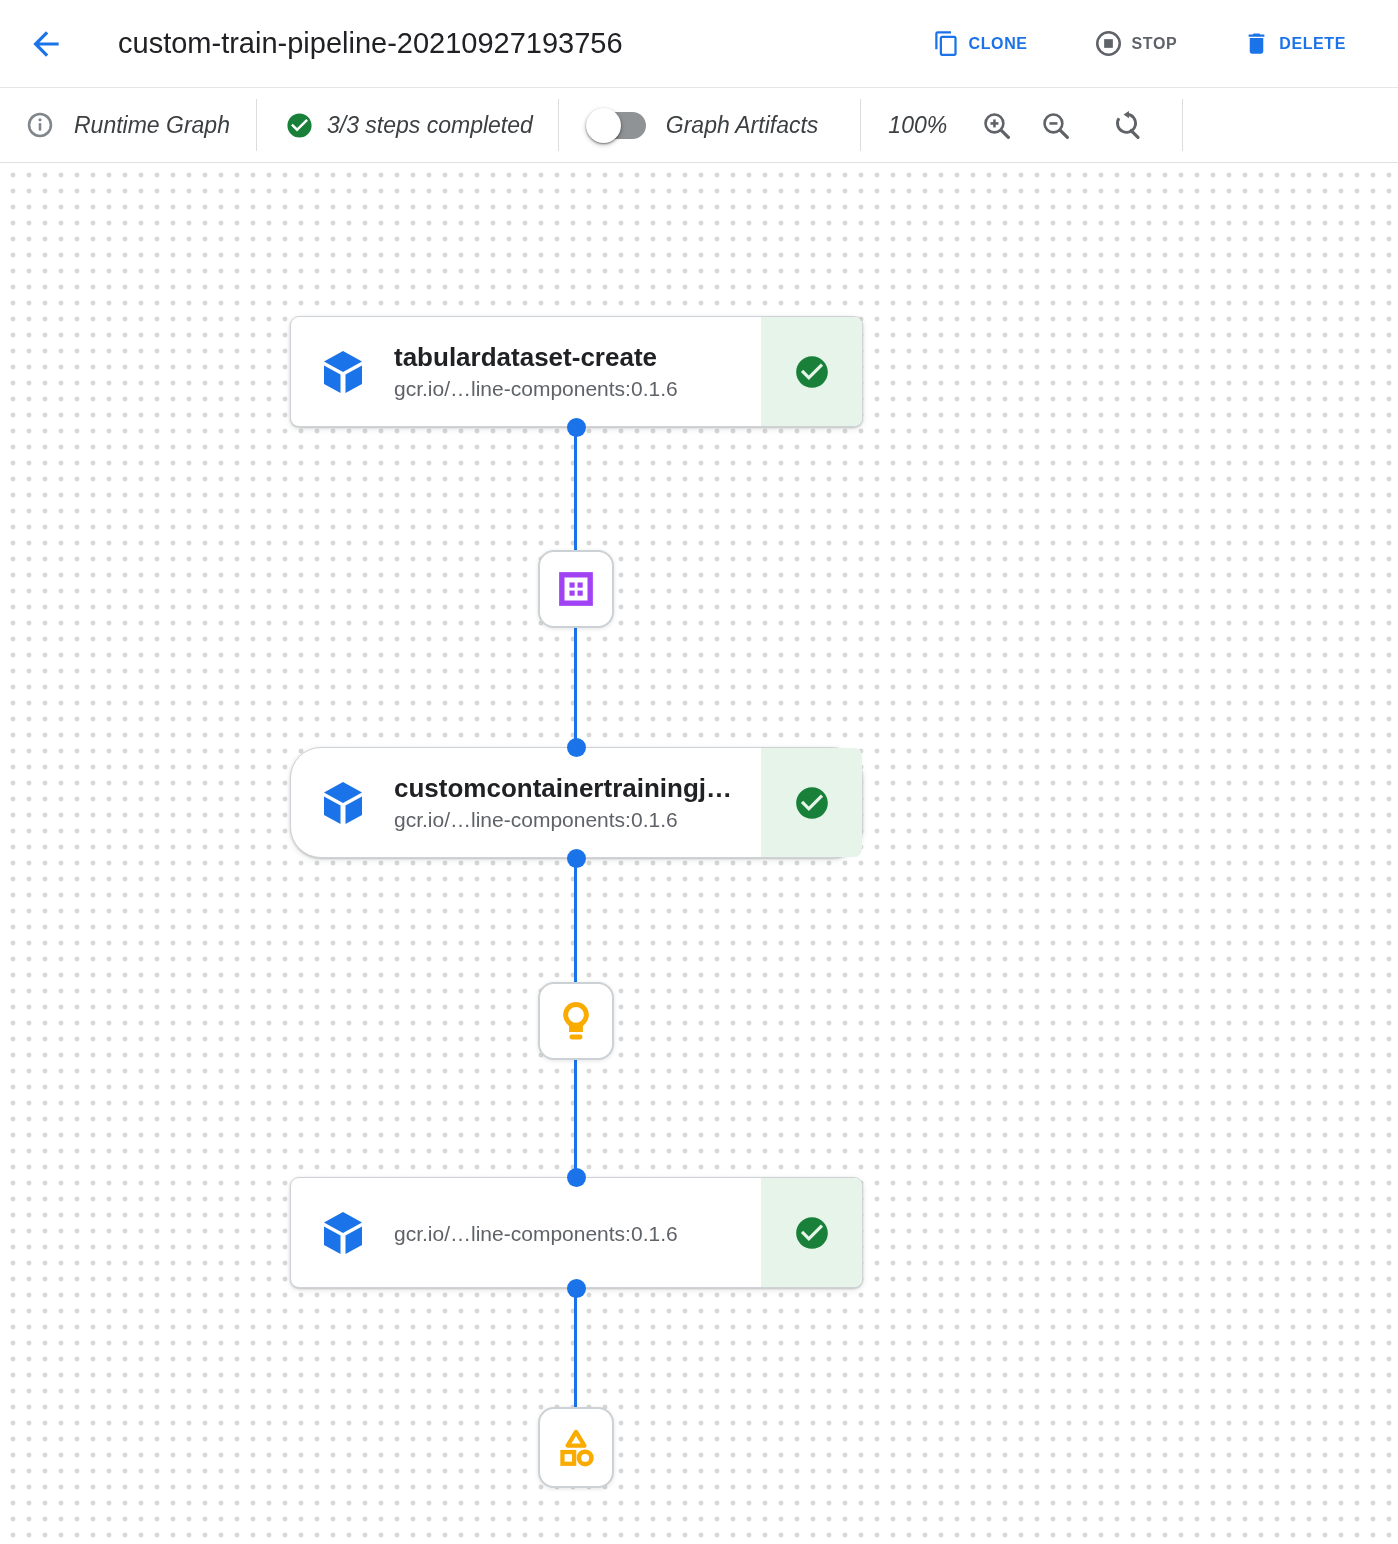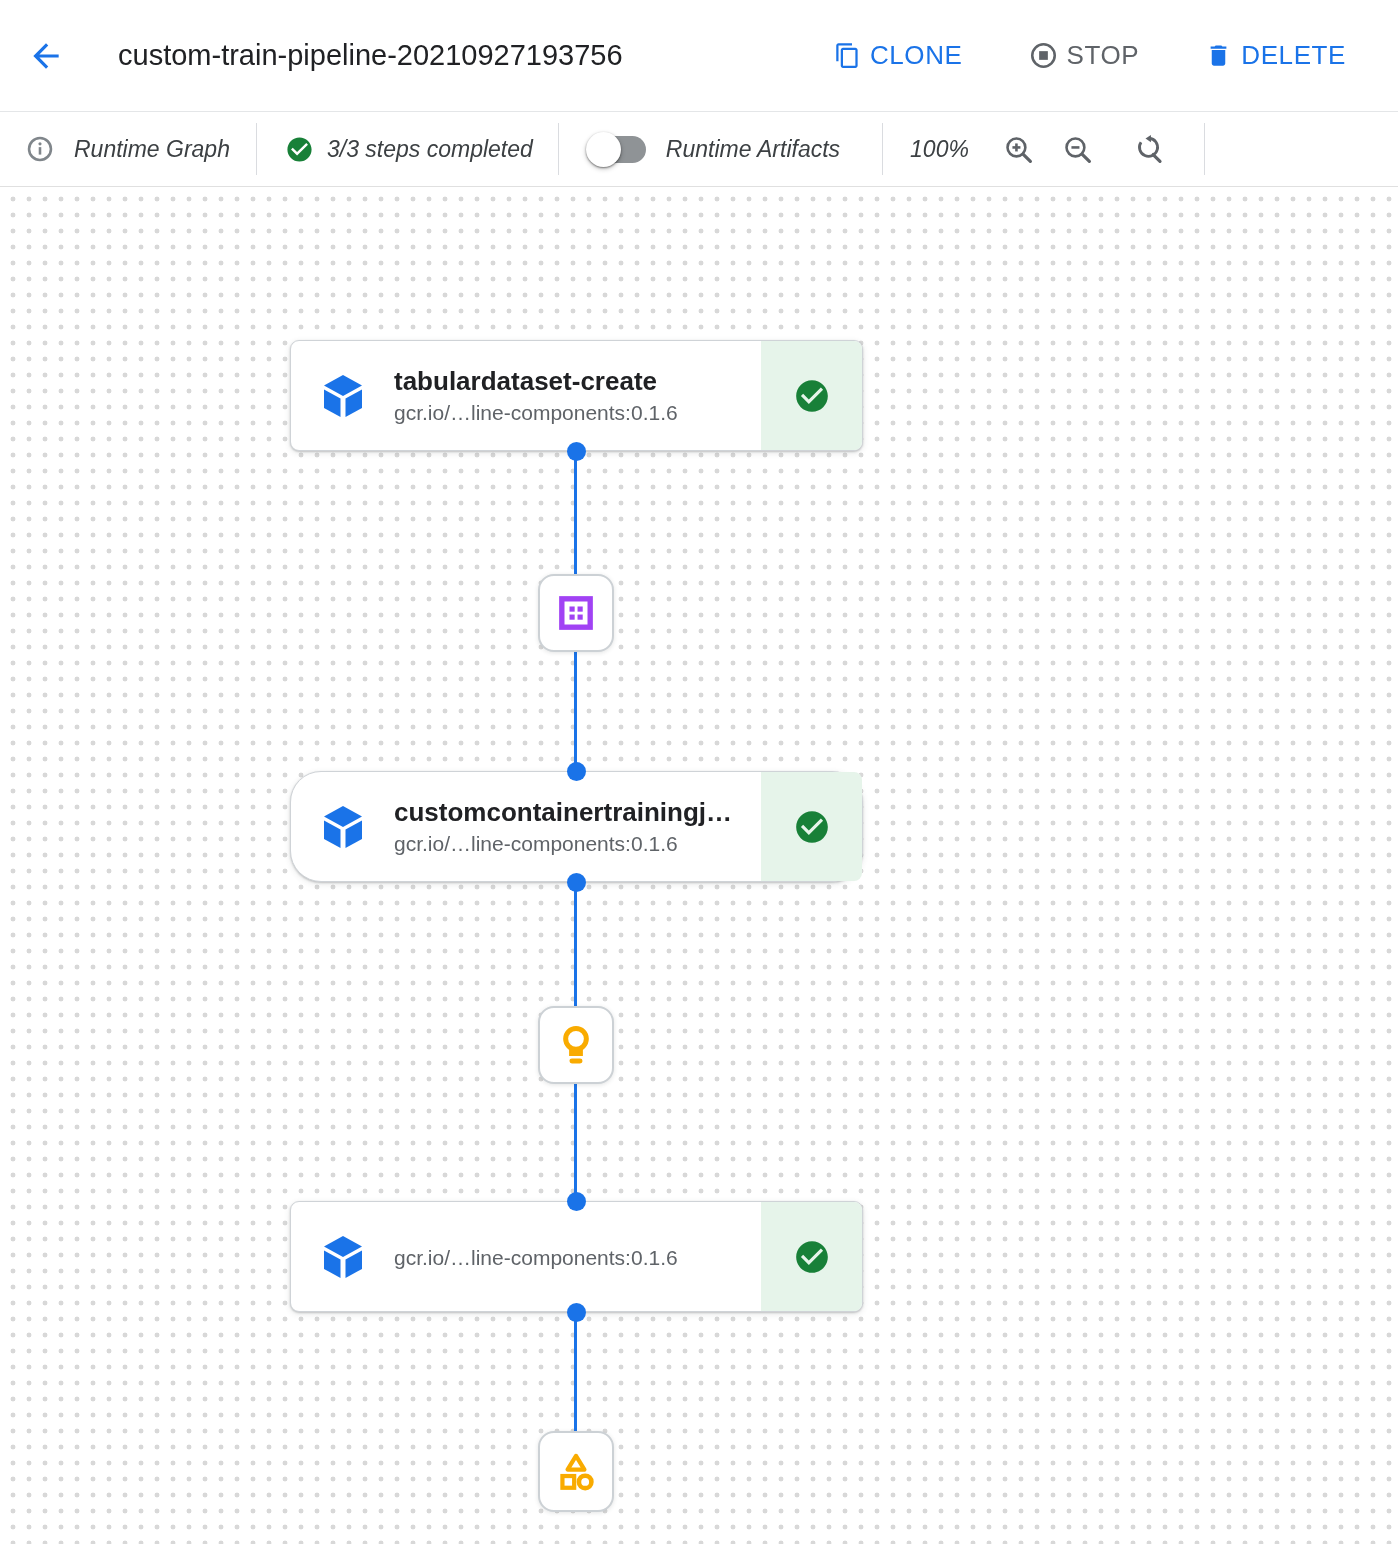--- a/index.html
+++ b/index.html
@@ -1,35 +1,35 @@
 <!DOCTYPE html>
 <html style="--accent-blue: #1a73e8; --edge-blue: #1a73e8; --text-dark: #202124; --text-gray: #5f6368; --toolbar-text: #3c4043; --success-green: #188038; --success-bg: #e6f4ea; --artifact-purple: #a142f4; --artifact-amber: #f9ab00; --border-gray: #dadce0; --dot-gray: #d8d8d8;"><head>
 <meta charset="utf-8">
 <style>
   * { margin: 0; padding: 0; box-sizing: border-box; }
   html, body { width: 1398px; height: 1544px; overflow: hidden; background: #fff;
     font-family: "Liberation Sans", sans-serif; }
 
   
   .header {
-    height: 112px; display: flex; align-items: center;
+    height: 88px; display: flex; align-items: center;
     background: #fff; border-bottom: 1px solid #e4e6e8; padding: 0 52px 0 24px;
   }
   .back-btn {
     width: 44px; height: 44px; border: none; background: transparent; cursor: pointer;
     color: var(--accent-blue); display: flex; align-items: center; justify-content: center;
   }
   .page-title {
     margin-left: 50px; font-size: 29px; font-weight: 400; color: var(--text-dark);
     white-space: nowrap;
   }
   .header-actions { margin-left: auto; display: flex; align-items: center; gap: 66px; }
   .hbtn {
     display: flex; align-items: center; gap: 9px; border: none; background: transparent;
-    cursor: pointer; font-family: inherit; font-size: 26px; font-weight: 400;
+    cursor: pointer; font-family: inherit; font-size: 16px; font-weight: 700;
     letter-spacing: 0.6px;
   }
   .hbtn.blue { color: var(--accent-blue); }
   .hbtn.gray { color: var(--text-gray); }
 
   
   .toolbar {
     height: 75px; display: flex; align-items: center;
     background: #fff; border-bottom: 1px solid #e0e0e0; padding-left: 26px;
     color: var(--toolbar-text); font-size: 23px;
@@ -172,21 +172,21 @@
       </svg>
     </span>
     <span class="tlabel">3/3 steps completed</span>
 
     <div class="vdiv sp-b"></div>
 
     <div class="toggle">
       <div class="track"></div>
       <div class="knob"></div>
     </div>
-    <span class="tlabel">Runtime Artifacts</span>
+    <span class="tlabel">Graph Artifacts</span>
 
     <div class="vdiv sp-c"></div>
 
     <span class="tlabel zoom-level">100%</span>
 
     <button class="tool-icon-btn">
       <span>
         <svg width="31" height="31" viewBox="0 0 24 24">
           <circle cx="10.4" cy="10.4" r="6.9" fill="none" stroke="currentColor" stroke-width="2"></circle>
           <line x1="15.7" y1="15.7" x2="21.2" y2="21.2" stroke="currentColor" stroke-width="2.5" stroke-linecap="round"></line>

